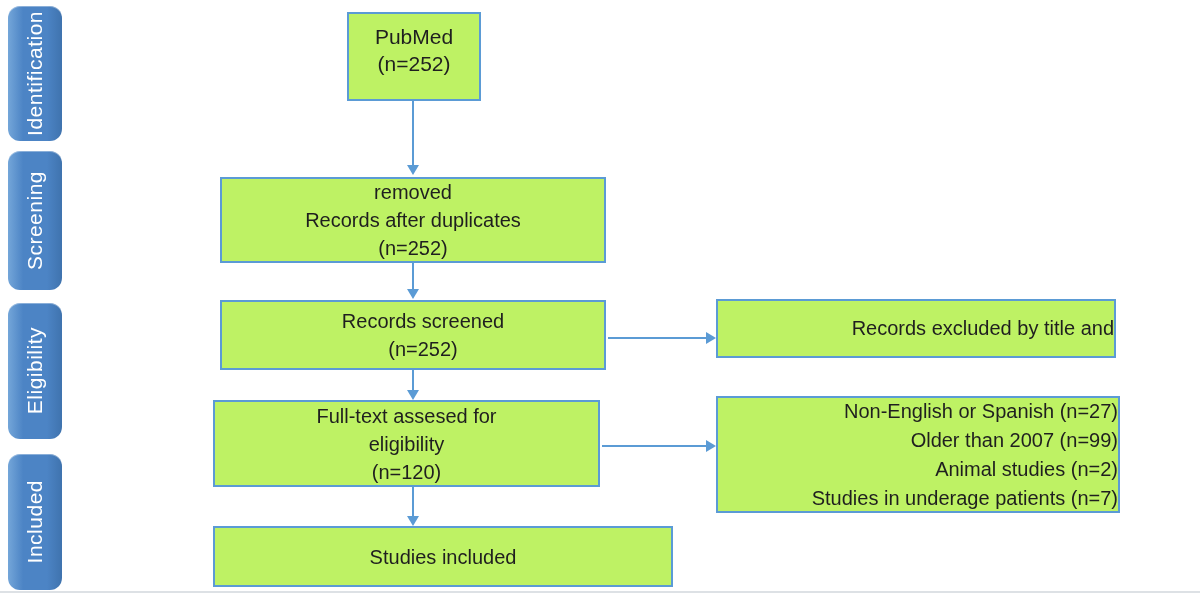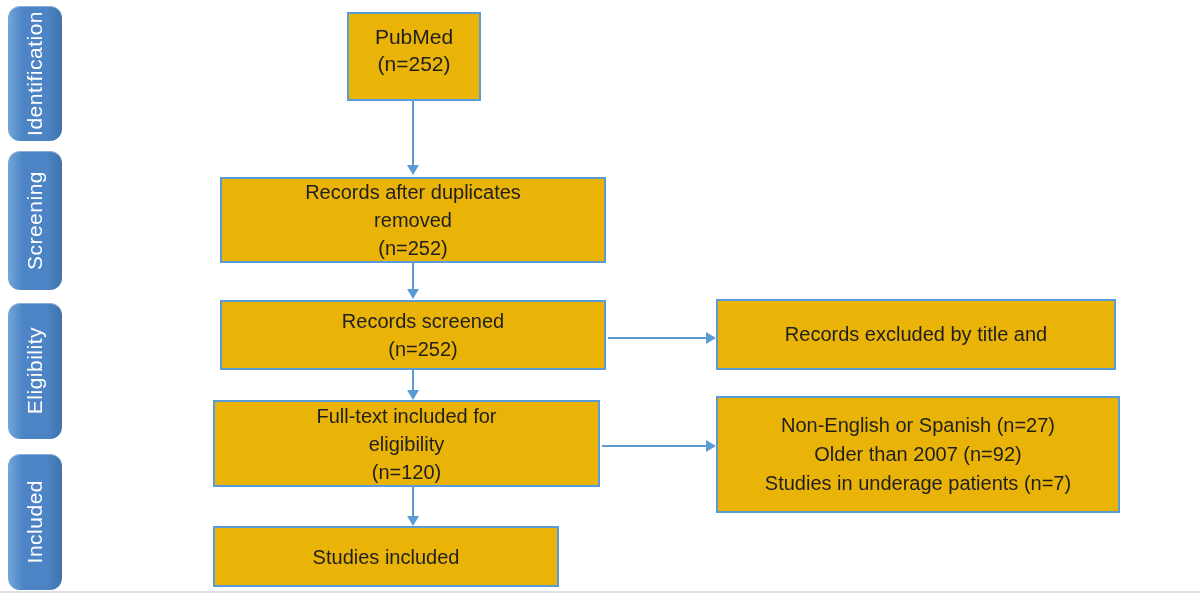--- a/index.html
+++ b/index.html
@@ -38,45 +38,45 @@
   }
   .stage-identification { top: 6px;   height: 135px; }
   .stage-screening      { top: 151px; height: 139px; }
   .stage-eligibility    { top: 303px; height: 136px; }
   .stage-included       { top: 454px; height: 136px; }
 
   
   .fbox {
     position: absolute;
     box-sizing: border-box;
-    background: #eab308;
+    background: #bef264;
     border: 2px solid var(--accent-blue, #5b9bd5);
     color: var(--text, #1f1f1f);
     font-size: 20px;
     text-align: center;
     display: flex;
     flex-direction: column;
     justify-content: center;
   }
   .fbox .bline { line-height: 28px; }
 
   .box-pubmed {
     left: 347px; top: 12px; width: 134px; height: 89px;
     justify-content: flex-start; padding-top: 9px;
     font-size: 21px;
   }
   .box-pubmed .bline { line-height: 27px; }
   .box-duplicates { left: 220px; top: 177px; width: 386px; height: 86px; }
   .box-screened   { left: 220px; top: 300px; width: 386px; height: 70px; padding-left: 20px; }
   .box-fulltext   { left: 213px; top: 400px; width: 387px; height: 87px; }
-  .box-included   { left: 213px; top: 526px; width: 346px; height: 61px; }
-  .box-excluded-title    { left: 716px; top: 299px; width: 400px; height: 71px; }
+  .box-included   { left: 213px; top: 526px; width: 460px; height: 61px; }
+  .box-excluded-title    { left: 716px; top: 299px; width: 400px; height: 59px; text-align: right; }
   .box-excluded-title .bline { line-height: 29px; }
   .box-excluded-fulltext { left: 716px; top: 396px; width: 404px; height: 117px; }
-  .box-excluded-fulltext .bline { line-height: 29px; }
+  .box-excluded-fulltext .bline { line-height: 29px; text-align: right; }
 
   
   .vstem {
     position: absolute;
     width: 2px;
     background: var(--accent-blue, #5b9bd5);
   }
   .hstem {
     position: absolute;
     height: 2px;
@@ -135,47 +135,48 @@
   <div class="stage stage-included">
     <span class="stage-label">Included</span>
   </div>
 
   <div class="fbox box-pubmed">
     <div class="bline">PubMed</div>
     <div class="bline">(n=252)</div>
   </div>
 
   <div class="fbox box-duplicates">
+    <div class="bline">removed</div>
     <div class="bline">Records after duplicates</div>
-    <div class="bline">removed</div>
     <div class="bline">(n=252)</div>
   </div>
 
   <div class="fbox box-screened">
     <div class="bline">Records screened</div>
     <div class="bline">(n=252)</div>
   </div>
 
   <div class="fbox box-fulltext">
-    <div class="bline">Full-text included for</div>
+    <div class="bline">Full-text assesed for</div>
     <div class="bline">eligibility</div>
     <div class="bline">(n=120)</div>
   </div>
 
   <div class="fbox box-included">
     <div class="bline">Studies included</div>
   </div>
 
   <div class="fbox box-excluded-title">
     <div class="bline">Records excluded by title and</div>
   </div>
 
   <div class="fbox box-excluded-fulltext">
     <div class="bline">Non-English or Spanish (n=27)</div>
-    <div class="bline">Older than 2007 (n=92)</div>
+    <div class="bline">Older than 2007 (n=99)</div>
+    <div class="bline">Animal studies (n=2)</div>
     <div class="bline">Studies in underage patients (n=7)</div>
   </div>
 
   <div class="vstem a1"></div>
   <div class="head-down head a1"></div>
 
   <div class="vstem a2"></div>
   <div class="head-down head a2"></div>
 
   <div class="vstem a3"></div>

